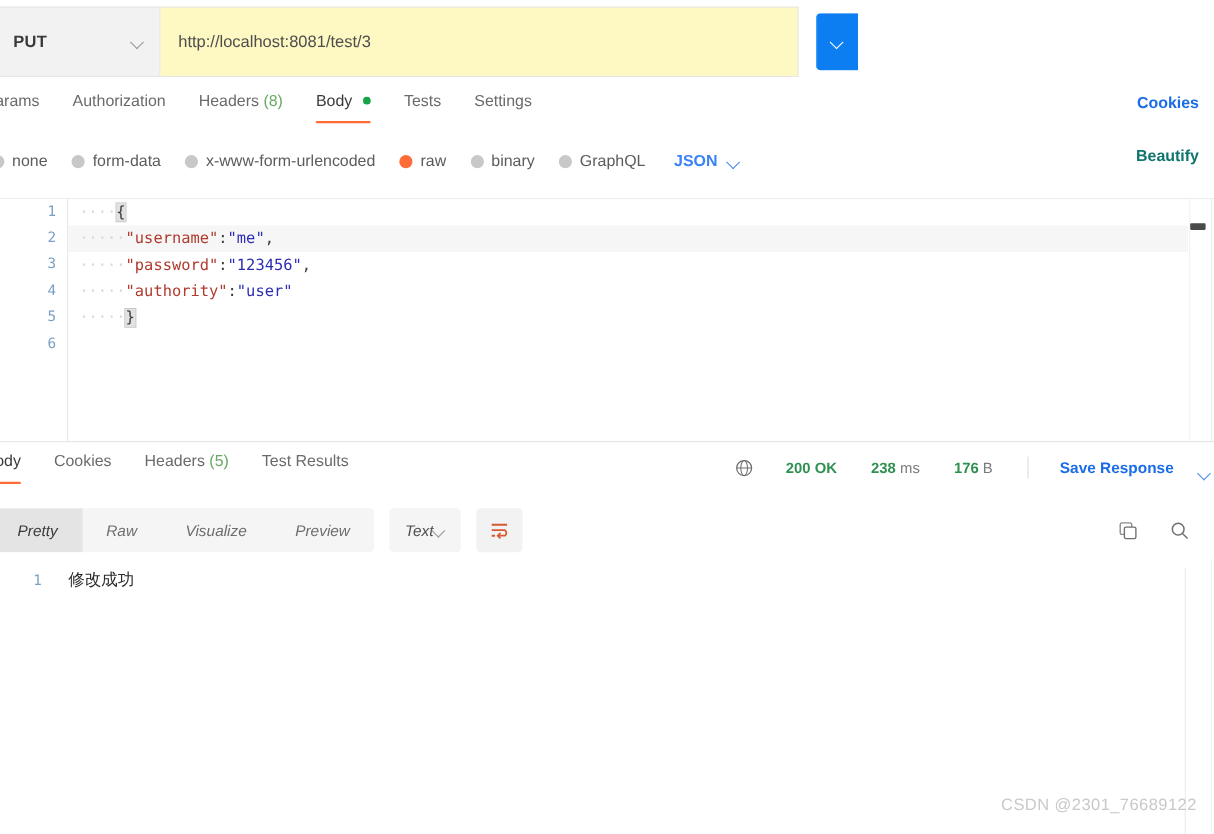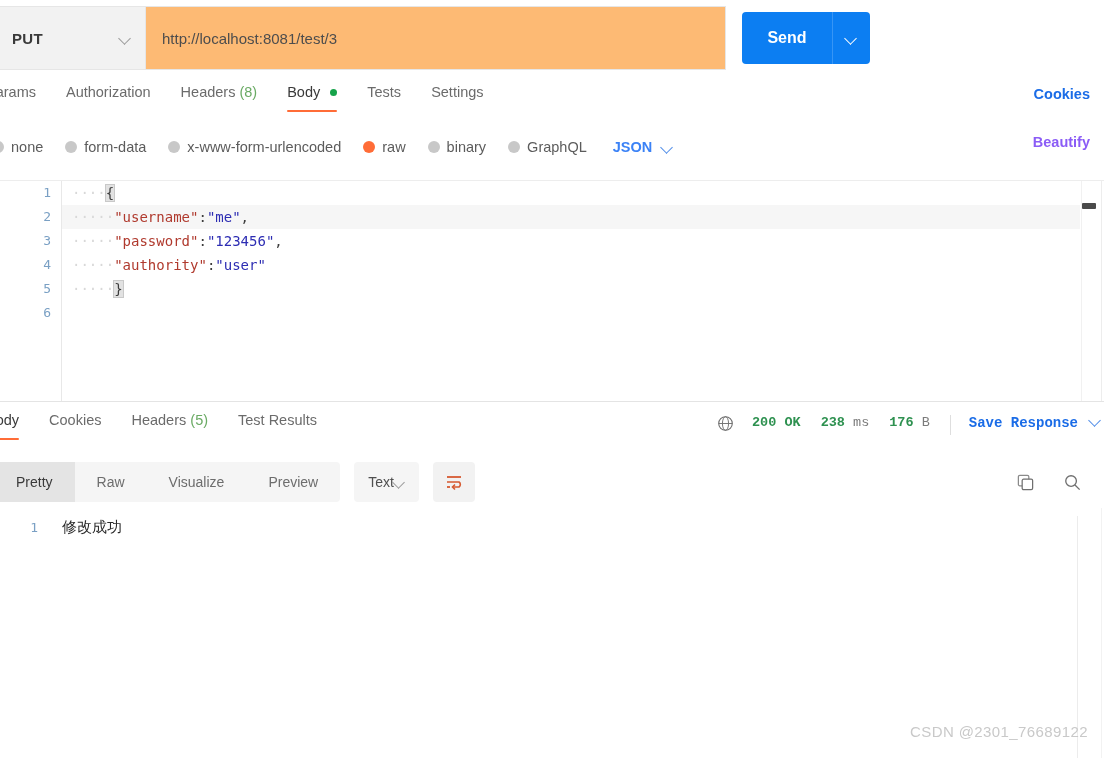--- a/index.html
+++ b/index.html
@@ -24,21 +24,21 @@
   }
   .method-label { font-size: 15px; color: #3a3a3a; font-weight: 600; letter-spacing: .3px; }
   .chev { width: 11px; height: 11px; position: relative; }
   .chev::after {
     content: ""; position: absolute; left: 0; top: 1px;
     width: 8px; height: 8px;
     border-right: 1.6px solid #9a9a9a; border-bottom: 1.6px solid #9a9a9a;
     transform: rotate(45deg);
   }
   .url-box {
-    flex: 1; background: #fdba74; border: 1px solid #e6e6e6; border-left: none;
+    flex: 1; background: #fef9c3; border: 1px solid #e6e6e6; border-left: none;
     display: flex; align-items: center; padding: 0 16px;
     margin-right: 16px;
   }
   .url-text { font-size: 15px; color: #4d4d4d; }
   .send-wrap {
     width: 128px; margin: 6px 10px 6px 0;
     display: flex; border-radius: 4px; overflow: hidden;
   }
   .send-btn {
     flex: 1; background: #0c7ef2; color: #fff; font-size: 16px; font-weight: bold;
@@ -86,21 +86,21 @@
   .radio {
     width: 12px; height: 12px; border-radius: 50%; background: #c8c8c8; margin-right: 7px; flex: none;
   }
   .radio.on { background: #ff6c37; }
   .radio-label { font-size: 14.5px; color: #5c5c5c; }
   .json-sel { display: flex; align-items: center; margin-left: 4px; cursor: pointer; }
   .json-sel .lbl { font-size: 14.5px; color: #3b82f6; font-weight: bold; margin-right: 10px; }
   .json-sel .chev::after { border-color: #4f8ce8; }
   .beautify {
     position: absolute; right: 14px; top: 134px;
-    font-size: 14.5px; color: #8b5cf6; font-weight: bold; cursor: pointer;
+    font-size: 14.5px; color: #0f766e; font-weight: bold; cursor: pointer;
   }
 
   
   .editor {
     position: absolute; left: 0; top: 180px; width: 1104px; height: 222px;
     background: #ffffff; border-top: 1px solid #ededed; border-bottom: 1px solid #e4e4e4;
   }
   .gutter {
     position: absolute; left: 0; top: 0; width: 62px; height: 100%;
     background: #ffffff; border-right: 1px solid #e8e8e8;
@@ -133,34 +133,34 @@
     position: absolute; right: 2px; top: 0; bottom: 0; width: 1px; background: #ededed;
   }
 
   
   .resp-tabs {
     position: absolute; left: 0; top: 408px; width: 1104px; height: 44px;
     display: flex; align-items: flex-start;
   }
   .status-bar {
     position: absolute; right: 14px; top: 415px;
-    display: flex; align-items: flex-start; gap: 4px; font-family: Liberation Mono, monospace;
+    display: flex; align-items: center; gap: 15px;
   }
   .globe { width: 17px; height: 17px; margin-right: 14px; }
   .st { font-size: 13.5px; margin-right: 16px; white-space: nowrap; }
   .st .num { color: #2e9150; font-weight: bold; }
   .st .unit { color: #7b7b7b; }
   .sep { width: 1px; height: 20px; background: #dedede; margin-right: 14px; }
   .save-resp { font-size: 14px; color: #1a6ce7; font-weight: bold; cursor: pointer; margin-right: 8px; }
   .save-resp-chev .chev::after { border-color: #4f8ce8; }
 
   
   .resp-tool {
     position: absolute; left: 0; top: 462px; width: 1104px; height: 40px;
-    display: flex; align-items: center;
+    display: flex; align-items: center; font-style: italic;
   }
   .seg {
     display: flex; background: #f5f5f5; border-radius: 4px; overflow: hidden; height: 40px;
     margin-left: -6px;
   }
   .seg .it {
     padding: 0 22px; display: flex; align-items: center; font-size: 14px;
     color: #6d6d6d; cursor: pointer;
   }
   .seg .it.active { background: #e4e4e4; color: #3a3a3a; }
@@ -205,21 +205,20 @@
 
 <div class="urlbar">
   <div class="method-box">
     <span class="method-label">PUT</span>
     <span class="chev"></span>
   </div>
   <div class="url-box">
     <span class="url-text">http://localhost:8081/test/3</span>
   </div>
   <div class="send-wrap">
-    <button class="send-btn">Send</button>
     <div class="send-split">
       <span class="chev"></span>
     </div>
   </div>
 </div>
 
 <div class="req-tabs">
   <div class="tab first">
     <span>Params</span>
   </div>

